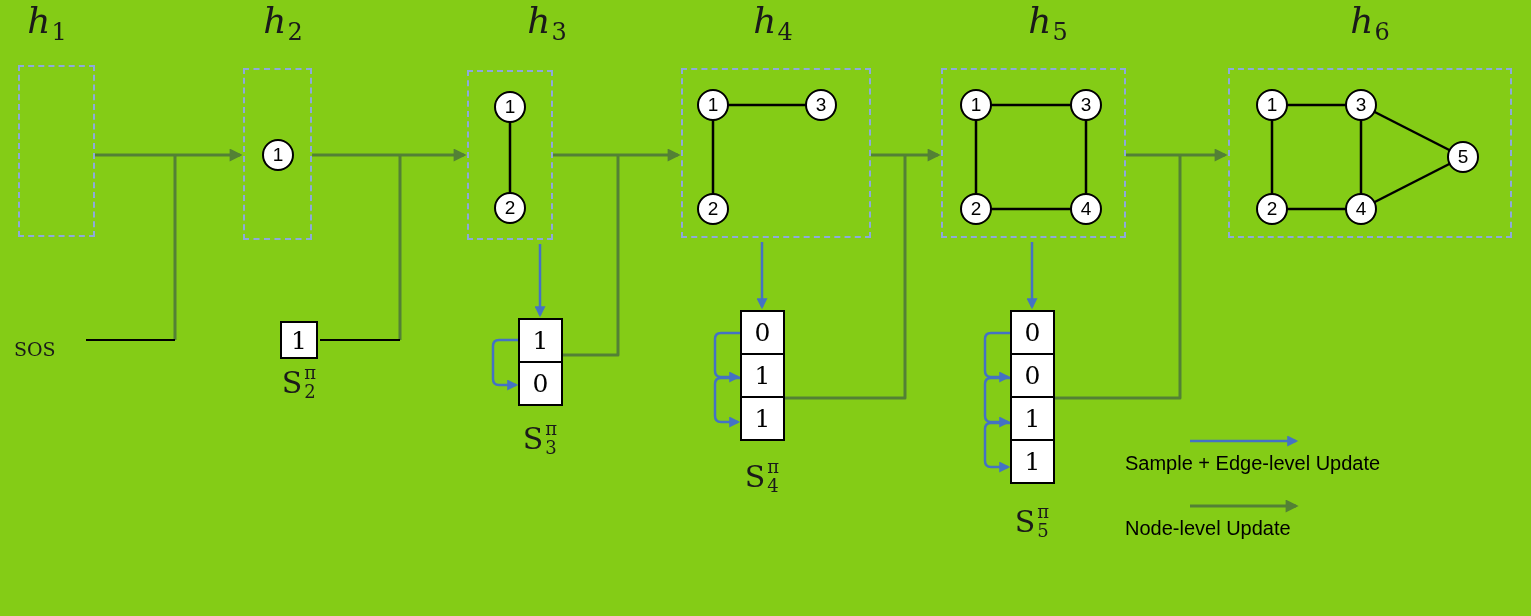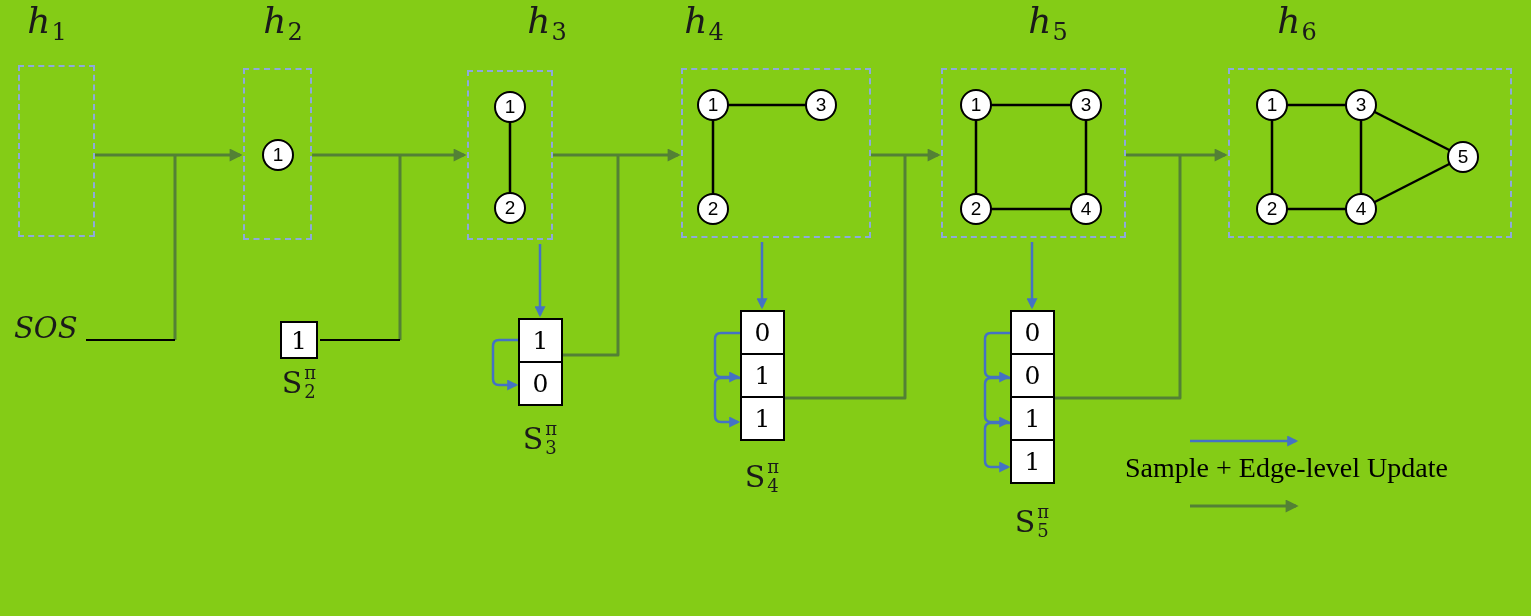--- a/index.html
+++ b/index.html
@@ -19,23 +19,23 @@
   
   .seq-col{position:absolute;display:flex;flex-direction:column;z-index:2;}
   .cell{width:45px;height:45px;box-sizing:border-box;border:2px solid #000;margin-top:-2px;background:#fff;
         display:flex;align-items:center;justify-content:center;font-size:25px;color:#000;}
   .cell:first-child{margin-top:0;}
   .cell-sm{width:38px;height:38px;}
   
   .slabel{position:absolute;transform:translateX(-50%);display:flex;align-items:center;font-size:30px;color:#1a1a1a;z-index:2;}
   .s-stack{display:inline-flex;flex-direction:column;font-size:18px;line-height:1.05;margin-left:2px;align-items:flex-start;}
   
-  .sos{position:absolute;left:14px;top:311px;font-size:29px;color:#1a1a1a;z-index:2;font-style:italic;}
+  .sos{position:absolute;left:14px;top:338px;font-size:19px;color:#1a1a1a;z-index:2;}
   
-  .legend-label{position:absolute;font-family:Liberation Serif, serif;font-size:28px;color:#000;white-space:nowrap;z-index:2;}
+  .legend-label{position:absolute;font-family:Liberation Sans, sans-serif;font-size:20px;color:#000;white-space:nowrap;z-index:2;}
   
   .sg{stroke:#538135;stroke-width:3;fill:none;stroke-linejoin:round;}
   .sb{stroke:#4472C4;stroke-width:2.5;fill:none;stroke-linejoin:round;}
   .sk{stroke:#000;stroke-width:2;fill:none;}
   .edge{stroke:#000;stroke-width:2.5;}
 </style>
 </head>
 <body>
 
 <div class="canvas">
@@ -89,23 +89,23 @@
     <path class="sb" d="M1010 378 H991 Q985 378 985 384 V416 Q985 422 991 422 H1008" marker-end="url(#mblue)"></path>
     <path class="sb" d="M1010 423 H991 Q985 423 985 429 V461 Q985 467 991 467 H1008" marker-end="url(#mblue)"></path>
 
     <path class="sb" d="M1190 441 H1296" marker-end="url(#mblue)"></path>
     <path class="sg" d="M1190 506 H1296" marker-end="url(#mgreen)"></path>
   </svg>
 
   <div class="hlabel" style="left:47px"><span class="hbase">h</span><sub class="hsub">1</sub></div>
   <div class="hlabel" style="left:283px"><span class="hbase">h</span><sub class="hsub">2</sub></div>
   <div class="hlabel" style="left:547px"><span class="hbase">h</span><sub class="hsub">3</sub></div>
-  <div class="hlabel" style="left:704px"><span class="hbase">h</span><sub class="hsub">4</sub></div>
+  <div class="hlabel" style="left:773px"><span class="hbase">h</span><sub class="hsub">4</sub></div>
   <div class="hlabel" style="left:1048px"><span class="hbase">h</span><sub class="hsub">5</sub></div>
-  <div class="hlabel" style="left:1297px"><span class="hbase">h</span><sub class="hsub">6</sub></div>
+  <div class="hlabel" style="left:1370px"><span class="hbase">h</span><sub class="hsub">6</sub></div>
 
   <div class="hbox" style="left:18px;top:65px;width:77px;height:172px"></div>
   <div class="hbox" style="left:243px;top:68px;width:69px;height:172px"></div>
   <div class="hbox" style="left:467px;top:70px;width:86px;height:170px"></div>
   <div class="hbox" style="left:681px;top:68px;width:190px;height:170px"></div>
   <div class="hbox" style="left:941px;top:68px;width:185px;height:170px"></div>
   <div class="hbox" style="left:1228px;top:68px;width:284px;height:170px"></div>
 
   <div class="node" style="left:262px;top:139px">1</div>
 
@@ -174,14 +174,15 @@
   </div>
   <div class="slabel" style="left:1032px;top:503px">
     <span>S</span>
     <span class="s-stack">
         <span class="ssup">π</span>
         <span class="ssub">5</span>
       </span>
   </div>
 
   <div class="legend-label" style="left:1125px;top:452px">Sample + Edge-level Update</div>
+  <div class="legend-label" style="left:1125px;top:517px">Node-level Update</div>
 
 </div>
 
 </body></html>

